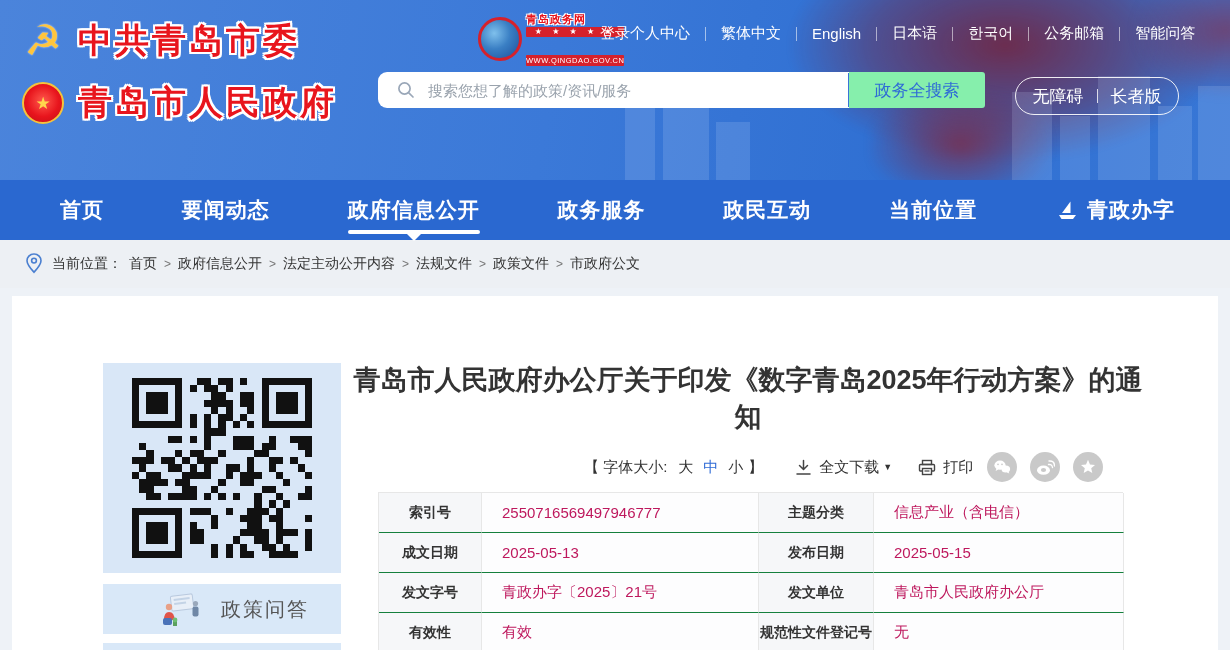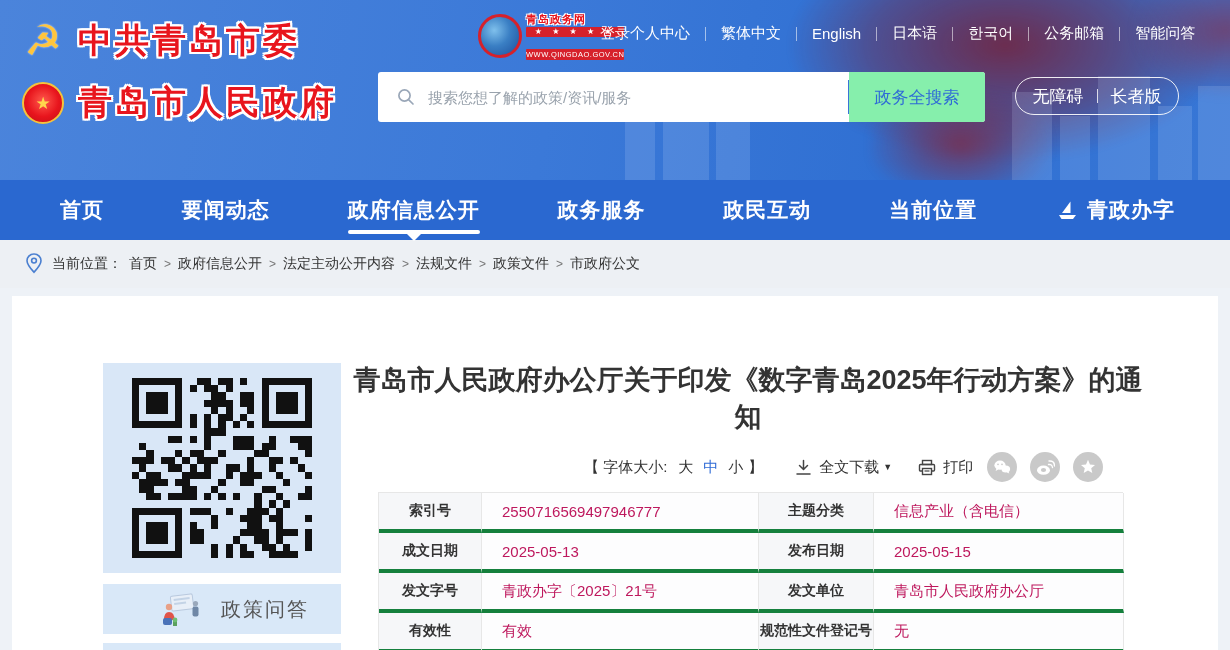--- a/index.html
+++ b/index.html
@@ -32,27 +32,27 @@
   .org-text { margin-left:12px; font-size:34px; font-weight:bold; color:#e8151d; letter-spacing:3px;
               text-shadow:-2px -2px 0 #fff,2px -2px 0 #fff,-2px 2px 0 #fff,2px 2px 0 #fff,0 -2px 0 #fff,0 2px 0 #fff,-2px 0 0 #fff,2px 0 0 #fff; }
 
   .logo { position:absolute; left:478px; top:12px; display:flex; align-items:center; }
   .globe { width:44px; height:44px; border-radius:50%; border:3px solid #d6212b;
            background:radial-gradient(circle at 35% 35%, #7fc0ec 0%, #3a7fc4 45%, #1c4f9c 100%); }
   .logo-right { margin-left:4px; }
   .logo-name { font-size:11px; font-weight:bold; color:#e8151d; letter-spacing:1px;
                text-shadow:-1px -1px 0 #fff,1px -1px 0 #fff,-1px 1px 0 #fff,1px 1px 0 #fff; }
   .logo-stars { background:#d6212b; color:#fff; font-size:8px; letter-spacing:4px; text-align:center; line-height:10px; border-radius:1px; }
-  .logo-url { background:#d6212b; color:#fff; font-size:7.5px; letter-spacing:.5px; text-align:center; line-height:11px; margin-top:12px; border-radius:1px; }
+  .logo-url { background:#d6212b; color:#fff; font-size:7.5px; letter-spacing:.5px; text-align:center; line-height:11px; margin-top:18px; border-radius:1px; }
 
   .top-links { position:absolute; left:600px; top:24px; display:flex; align-items:center; }
   .top-link { color:#fff; font-size:15px; text-decoration:none; white-space:nowrap; }
   .tl-sep { width:1px; height:14px; background:rgba(255,255,255,.55); margin:0 15px; }
 
-  .search-box { position:absolute; left:378px; top:72px; width:607px; height:50px; background:#fff; border-radius:3px; display:flex; align-items:center; }
+  .search-box { position:absolute; left:378px; top:72px; width:607px; height:36px; background:#fff; border-radius:9px; display:flex; align-items:center; }
   .search-ic { margin:0 12px 0 18px; display:flex; }
   .search-input { flex:1; border:none; outline:none; font-size:15px; color:#333; background:transparent; font-family:inherit; }
   .search-input::placeholder { color:#9aa3ad; }
   .search-divider { width:1px; height:34px; background:#3a74d8; }
   .search-btn { width:136px; height:100%; border:none; background:#86efac; color:#2f6bd6; font-size:17px; cursor:pointer; font-family:inherit; border-radius:0 3px 3px 0; }
 
   .access-pill { position:absolute; left:1015px; top:77px; width:164px; height:38px; border:1px solid rgba(255,255,255,.9);
                  border-radius:19px; display:flex; align-items:center; justify-content:center; color:#fff; font-size:17px; }
   .pill-sep { width:1px; height:14px; background:rgba(255,255,255,.8); margin:0 13px; }
   .access-pill span { cursor:pointer; }
@@ -92,21 +92,21 @@
   .tb-gap { width:26px; }
   .tb-btn { display:flex; align-items:center; cursor:pointer; }
   .tb-btn svg { margin-right:7px; }
   .caret { font-size:9px; margin-left:4px; color:#333; }
   .share { position:absolute; right:45px; top:1px; display:flex; gap:13px; }
   .share-circle { width:30px; height:30px; border-radius:50%; background:#c9c9c9; display:flex; align-items:center; justify-content:center; cursor:pointer; }
 
   .meta-table { position:absolute; left:366px; top:196px; width:745px;
                 display:grid; grid-template-columns:103px 277px 115px 250px; grid-auto-rows:40px;
                 border-top:1px solid #e7e7e7; border-left:1px solid #e7e7e7; font-size:14px; }
-  .mcell { border-right:1px solid #e7e7e7; border-bottom:4px solid #15803d; display:flex; align-items:center; }
+  .mcell { border-right:1px solid #e7e7e7; border-bottom:1px solid #15803d; display:flex; align-items:center; }
   .mlabel { background:#f6f7f9; font-weight:bold; color:#333; justify-content:center; text-align:center; }
   .mvalue { background:#fdfdfe; color:#be185d; padding-left:20px; font-size:15px; }
 </style>
 </head>
 <body>
 
 <div class="page">
 
   <div class="header">
     <div class="decor sculpt1"></div>

